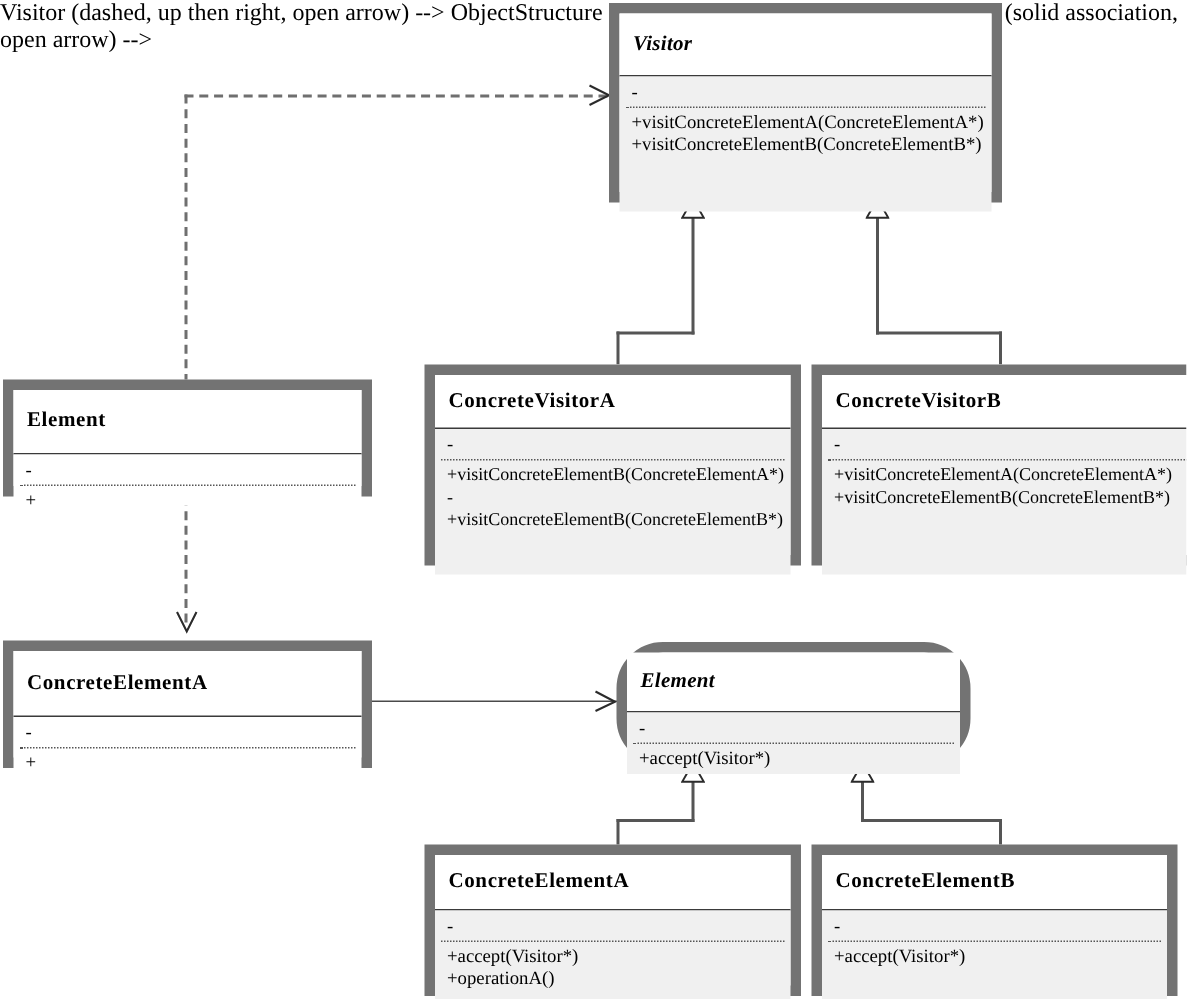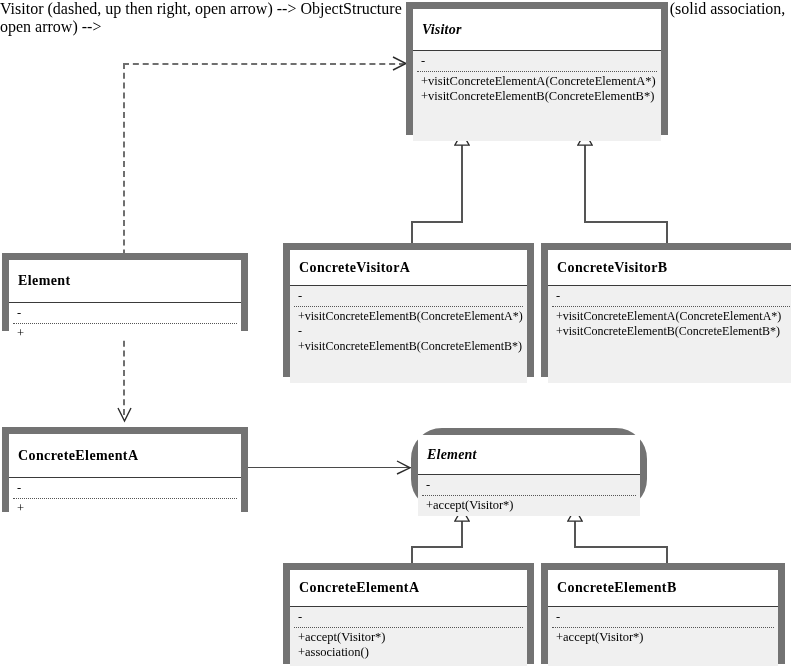--- a/index.html
+++ b/index.html
@@ -213,21 +213,21 @@
     <div class="uml-title" style="height:37px;">
       <span class="uml-title-text">ConcreteElementA</span>
     </div>
     <div class="uml-body" style="height:63px;">
       <div class="uml-attrs">
         <div class="uml-line">-</div>
       </div>
       <div class="uml-sep"></div>
       <div class="uml-ops">
         <div class="uml-line">+accept(Visitor*)</div>
-        <div class="uml-line">+association()</div>
+        <div class="uml-line">+operationA()</div>
       </div>
     </div>
   </div>
 
   
   <div class="uml-class" style="left:541px;top:563px;width:244px;height:101px;">
     <div class="uml-title" style="height:37px;">
       <span class="uml-title-text">ConcreteElementB</span>
     </div>
     <div class="uml-body" style="height:63px;">

